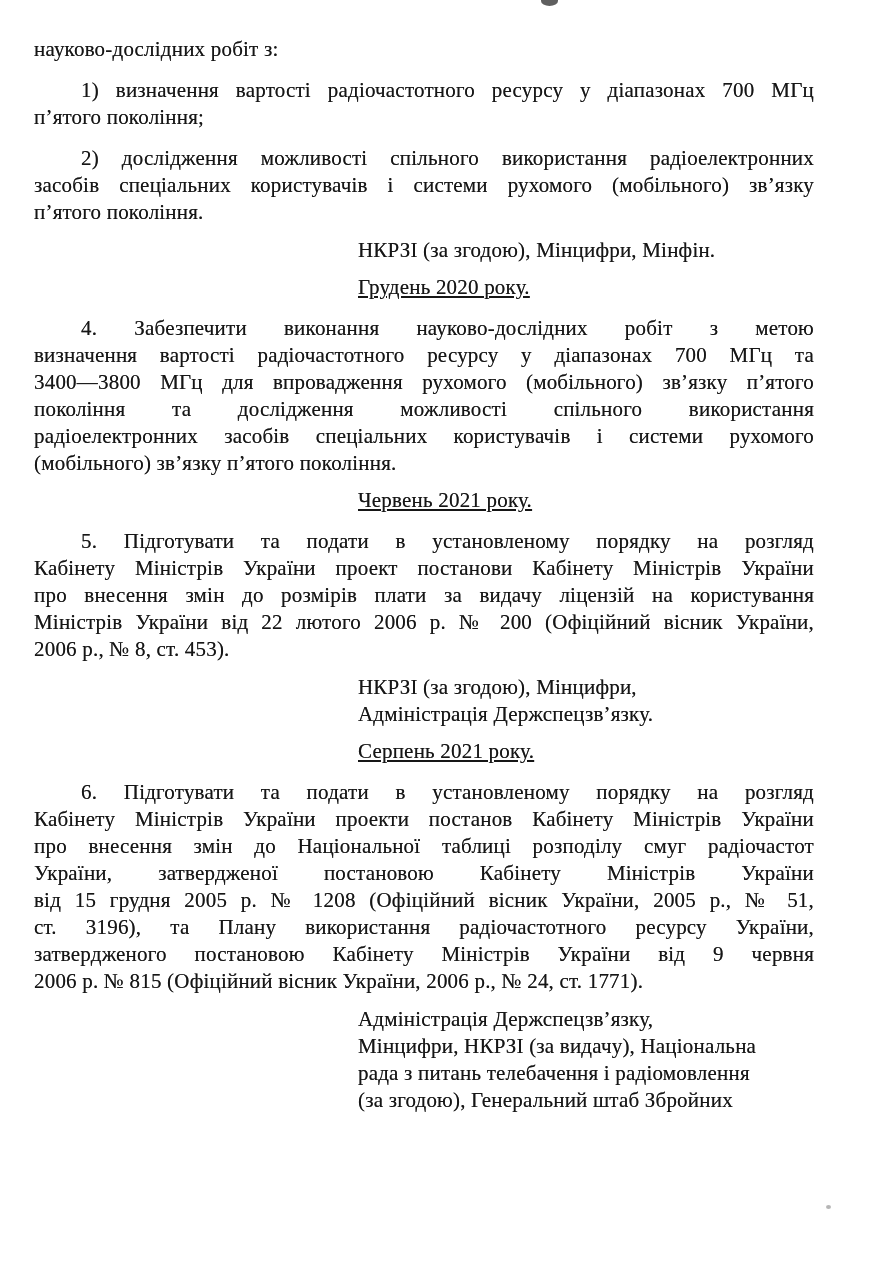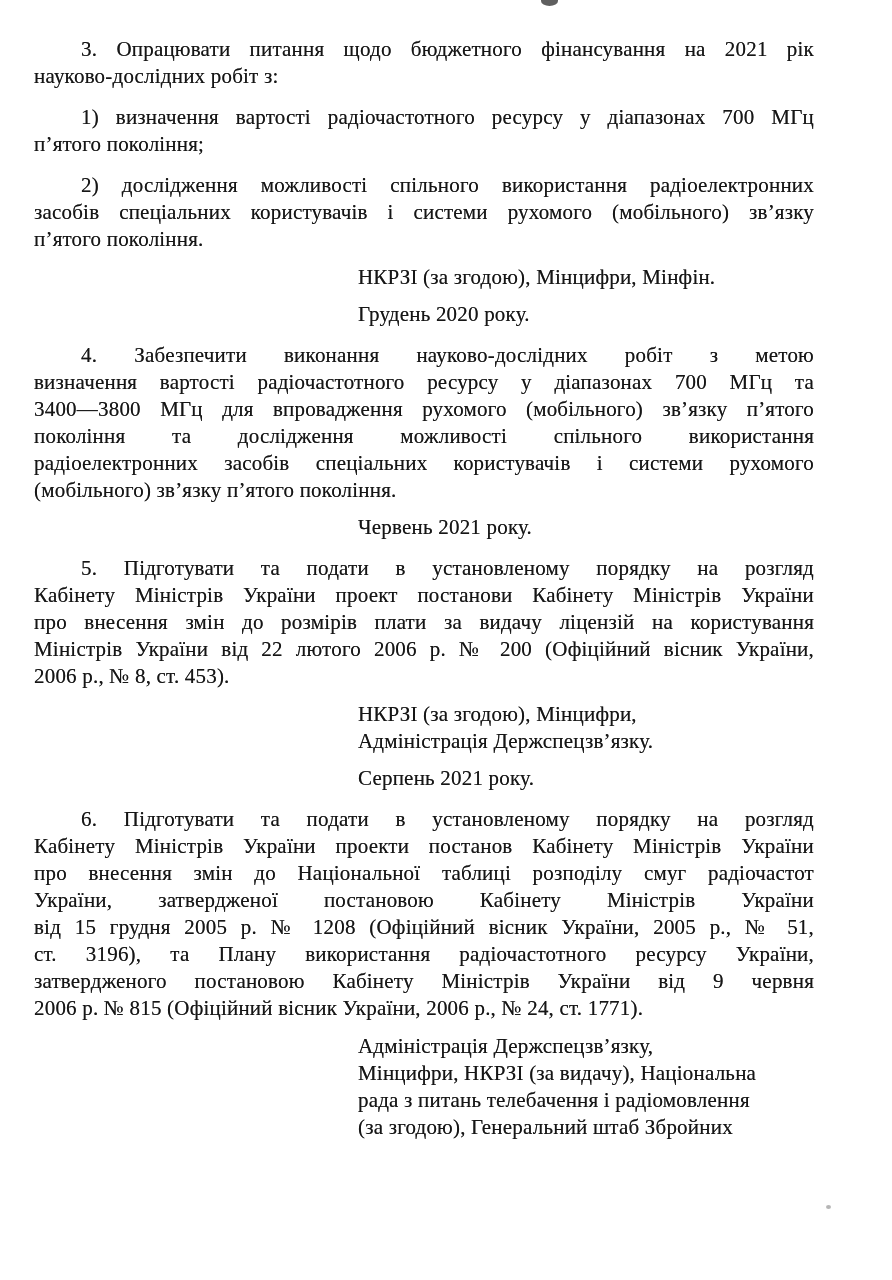--- a/index.html
+++ b/index.html
@@ -19,21 +19,21 @@
     box-sizing: border-box;
     width: 892px;
     height: 1280px;
     padding: 22px 78px 30px 34px;
     position: relative;
     background: #ffffff;
   }
   .block { margin: 0; }
   .para  { margin-top: 14px; }
   .exec  { margin-top: 11px; padding-left: 324px; }
-  .date  { margin-top: 10px; padding-left: 324px; }
+  .date  { margin-top: 10px; padding-left: 324px; text-decoration: underline; }
   .block:first-child { margin-top: 0; }
   .line {
     font-size: 21px;
     line-height: 27px;
     letter-spacing: 0.2px;
     text-align: justify;
     text-align-last: justify;
     text-shadow: 0 0 0.5px rgba(20,20,20,0.65);
     white-space: normal;
   }
@@ -61,21 +61,20 @@
   }
 </style>
 </head>
 <body>
 
 <div class="page">
   <span class="artifact-top"></span>
   <span class="artifact-dot"></span>
 
   <div class="block para">
-    <div class="line first">3. Опрацювати питання щодо бюджетного фінансування на 2021 рік</div>
     <div class="line last">науково-дослідних робіт з:</div>
   </div>
 
   <div class="block para">
     <div class="line first">1) визначення вартості радіочастотного ресурсу у діапазонах 700 МГц</div>
     <div class="line last">п’ятого покоління;</div>
   </div>
 
   <div class="block para">
     <div class="line first">2) дослідження можливості спільного використання радіоелектронних</div>

